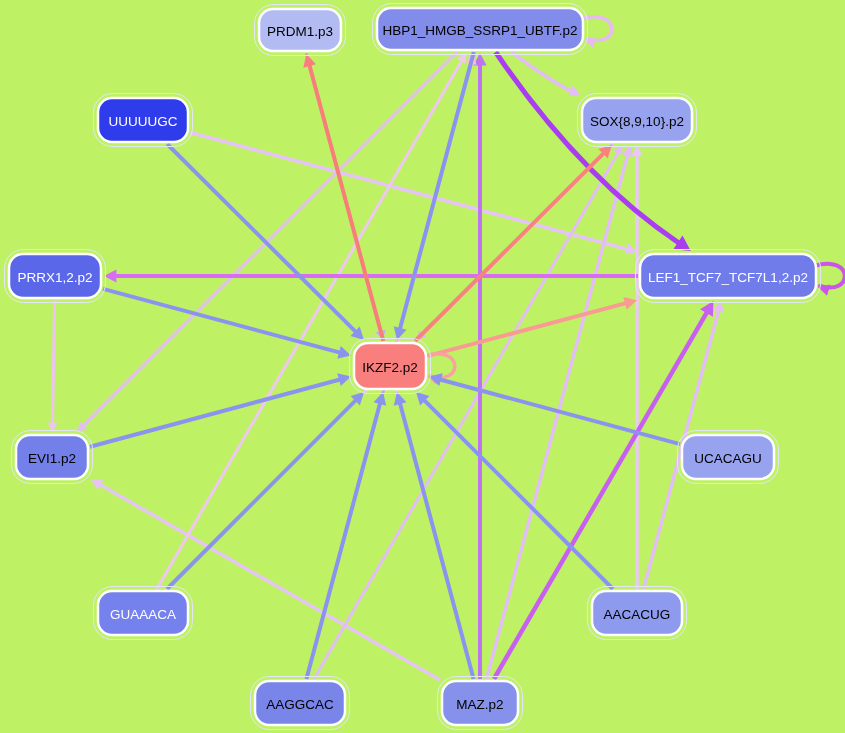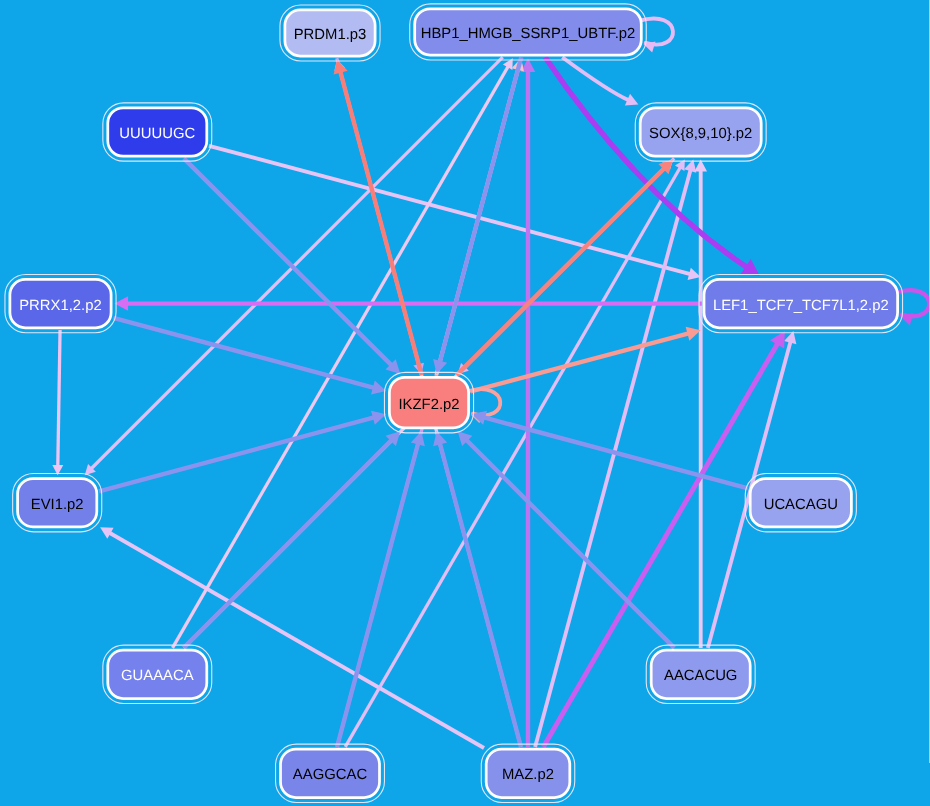--- a/index.html
+++ b/index.html
@@ -1,19 +1,19 @@
 <!DOCTYPE html>
 <html><head>
 <meta charset="utf-8">
 <style>
   html,body { margin:0; padding:0; background:#ffffff; }
   .canvas {
     position:relative;
     width:845px; height:733px;
-    background:#0ea5e9;
+    background:#bef264;
     overflow:hidden;
     font-family:"Liberation Sans", sans-serif;
   }
   svg { position:absolute; left:0; top:0; }
   svg text {
     font-family:"Liberation Sans", sans-serif;
     pointer-events:none;
   }
 </style>
 </head>

